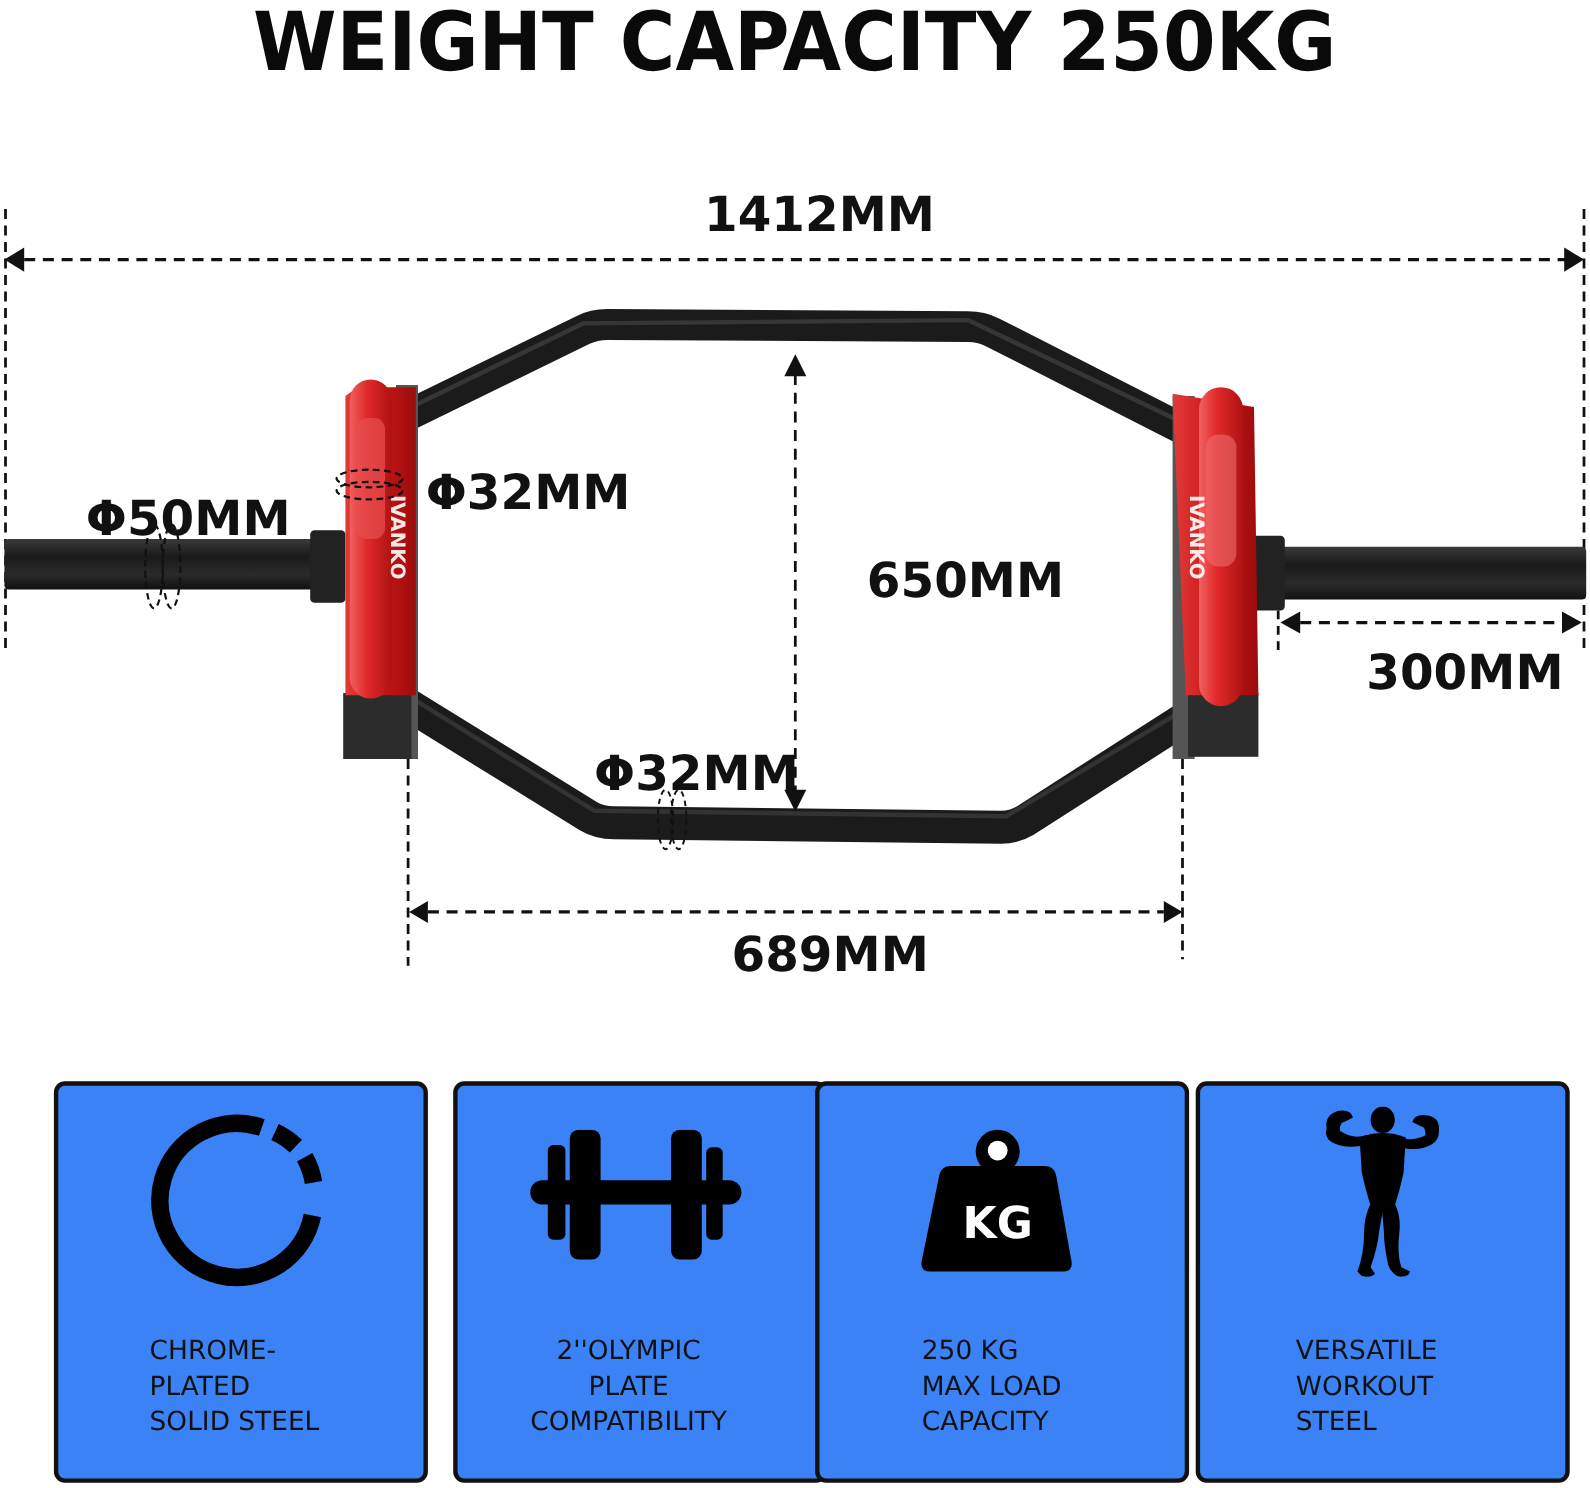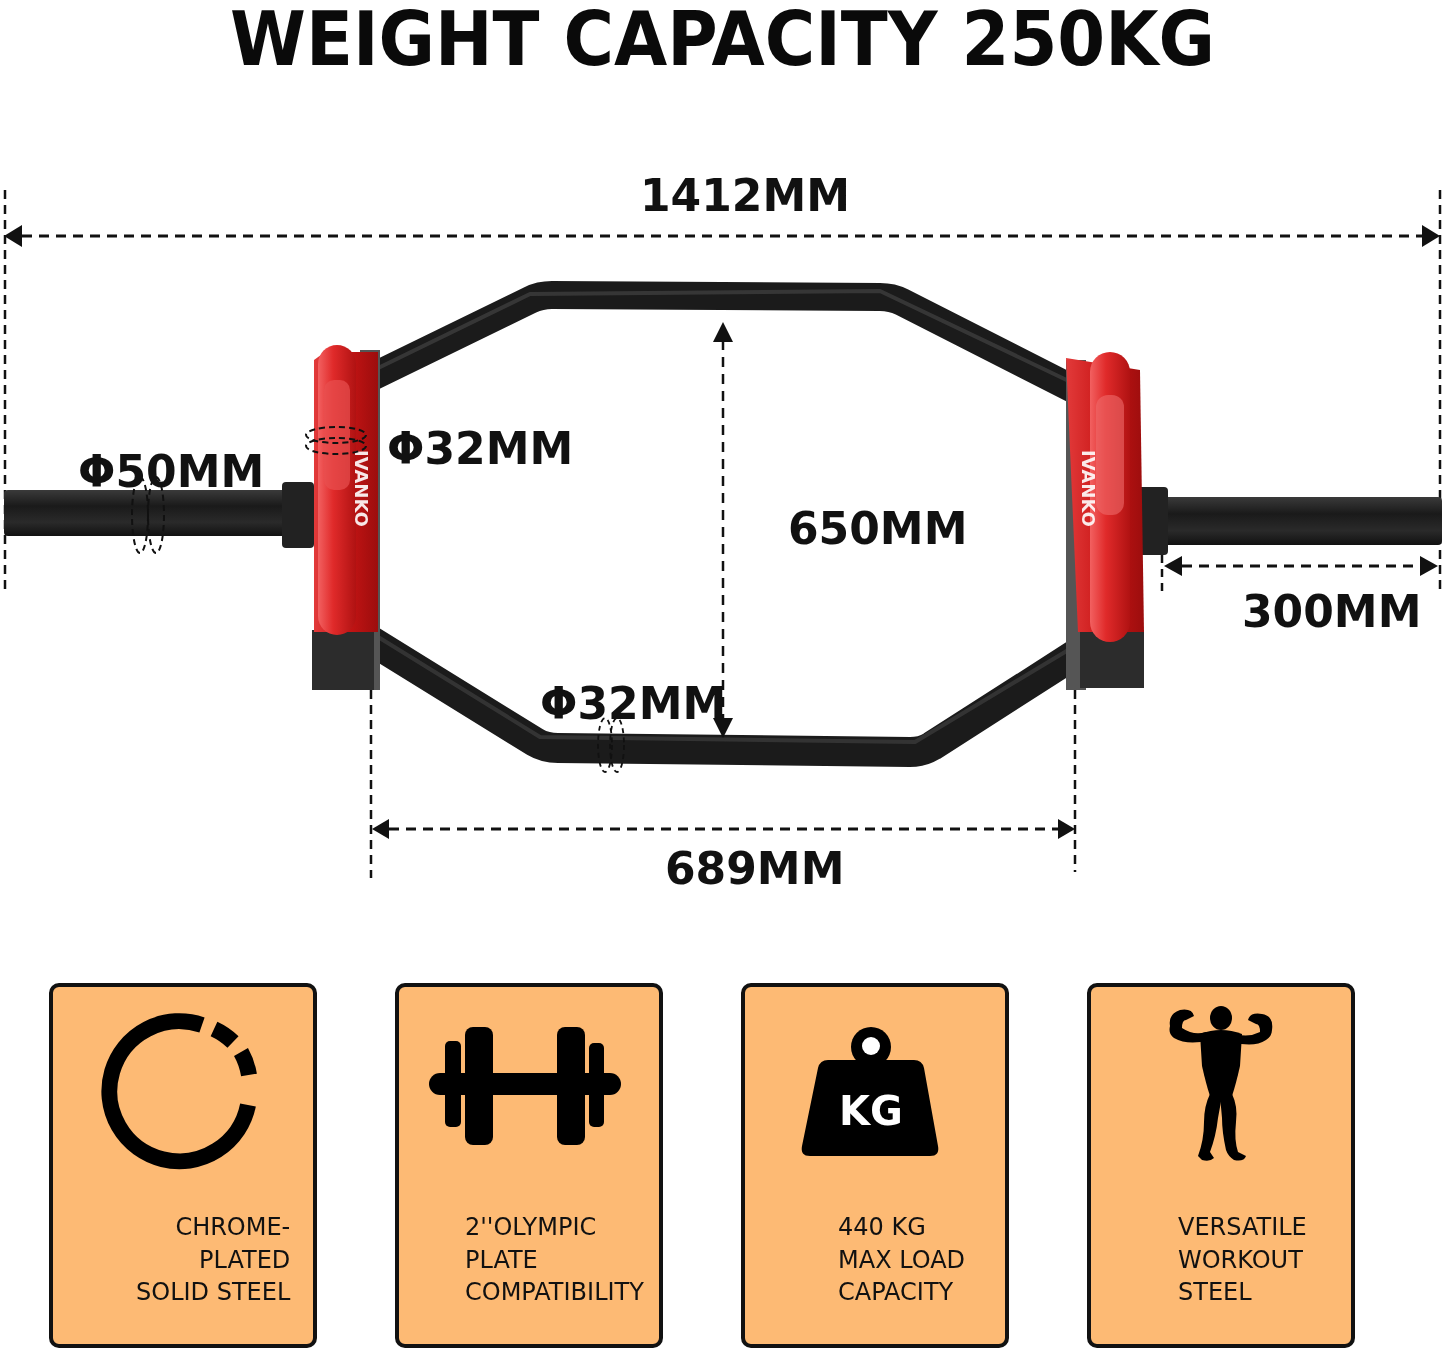--- a/index.html
+++ b/index.html
@@ -4,22 +4,22 @@
   <style>
     html, body { margin: 0; padding: 0; background: #ffffff; }
     body { width: 1445px; height: 1353px; position: relative; overflow: hidden;
            font-family: "Liberation Sans", "DejaVu Sans", sans-serif; color: #0a0a0a; }
     .title { position: absolute; left: 0; top: -4px; width: 1445px; text-align: center;
              font-family: "DejaVu Sans", sans-serif; font-weight: bold; font-size: 74px;
              letter-spacing: 0px; transform: scaleX(0.93); transform-origin: center top; }
     .dim-label { position: absolute; font-family: "DejaVu Sans", sans-serif; font-weight: bold;
                  font-size: 44px; white-space: nowrap; color: #111; }
     .diagram { position: absolute; left: 0; top: 0; }
-    .card { position: absolute; top: 983px; width: 268px; height: 365px;
-            border: 4px solid #111; border-radius: 10px; box-sizing: border-box; background: #fdba74; }
+    .card { position: absolute; top: 983px; width: 340px; height: 365px;
+            border: 4px solid #111; border-radius: 10px; box-sizing: border-box; background: #3b82f6; }
     .card-icon { position: absolute; left: 0; top: 20px; width: 100%; height: 170px;
                  display: flex; justify-content: center; align-items: center; }
     .card-text { position: absolute; top: 224px; font-family: "DejaVu Sans", sans-serif;
                  font-size: 24px; line-height: 32.5px; font-weight: normal; color: #111; }
     .card-text div { white-space: nowrap; }
   </style>
 </head>
 <body>
 
 <div class="title">WEIGHT CAPACITY 250KG</div>
@@ -121,38 +121,38 @@
 </svg>
 
 <div class="dim-label" style="left:640px; top:170px;">1412MM</div>
 <div class="dim-label" style="left:78px; top:428px;margin-top:18px;">Φ50MM</div>
 <div class="dim-label" style="left:387px; top:423px;">Φ32MM</div>
 <div class="dim-label" style="left:788px; top:503px;">650MM</div>
 <div class="dim-label" style="left:1242px; top:586px;text-align:right;">300MM</div>
 <div class="dim-label" style="left:540px; top:678px;">Φ32MM</div>
 <div class="dim-label" style="left:665px; top:843px;">689MM</div>
 
-<div class="card" style="left:49px;text-align:right;">
+<div class="card" style="left:49px;">
   <div class="card-icon">
     <svg width="170" height="170" viewBox="0 0 170 170">
       <g fill="none" stroke="#000" stroke-width="16">
         <path d="M150,98 A70,70 0 1 1 104,18"></path>
         <path d="M116,22 A70,70 0 0 1 135,35"></path>
         <path d="M143,45 A70,70 0 0 1 151,68"></path>
       </g>
     </svg>
   </div>
   <div class="card-text" style="left:83px;">
     <div>CHROME-</div>
     <div>PLATED</div>
     <div>SOLID STEEL</div>
   </div>
 </div>
 
-<div class="card" style="left:395px;">
+<div class="card" style="left:412px;text-align:center;">
   <div class="card-icon">
     <svg width="200" height="130" viewBox="0 0 200 130">
       <g fill="#000">
         <rect x="0" y="46" width="192" height="22" rx="11"></rect>
         <rect x="16" y="14" width="16" height="86" rx="5"></rect>
         <rect x="36" y="0" width="28" height="118" rx="8"></rect>
         <rect x="128" y="0" width="28" height="118" rx="8"></rect>
         <rect x="160" y="16" width="15" height="84" rx="5"></rect>
       </g>
     </svg>
@@ -167,21 +167,21 @@
 <div class="card" style="left:741px;">
   <div class="card-icon">
     <svg width="150" height="140" viewBox="0 0 150 140">
       <circle cx="71" cy="25" r="20" fill="#000"></circle>
       <circle cx="71" cy="24" r="9" fill="#fff"></circle>
       <path d="M28,38 L114,38 Q122,38 124,46 L138,124 Q140,134 130,134 L10,134 Q0,134 2,124 L18,46 Q20,38 28,38 Z" fill="#000"></path>
       <text x="71" y="103" text-anchor="middle" font-family="DejaVu Sans, sans-serif" font-weight="bold" font-size="40" fill="#fff">KG</text>
     </svg>
   </div>
   <div class="card-text" style="left:93px;">
-    <div>440 KG</div>
+    <div>250 KG</div>
     <div>MAX LOAD</div>
     <div>CAPACITY</div>
   </div>
 </div>
 
 <div class="card" style="left:1087px;text-decoration:underline;">
   <div class="card-icon" style="top:14px;">
     <svg width="110" height="160" viewBox="0 0 110 160">
       <g fill="#000">
 

